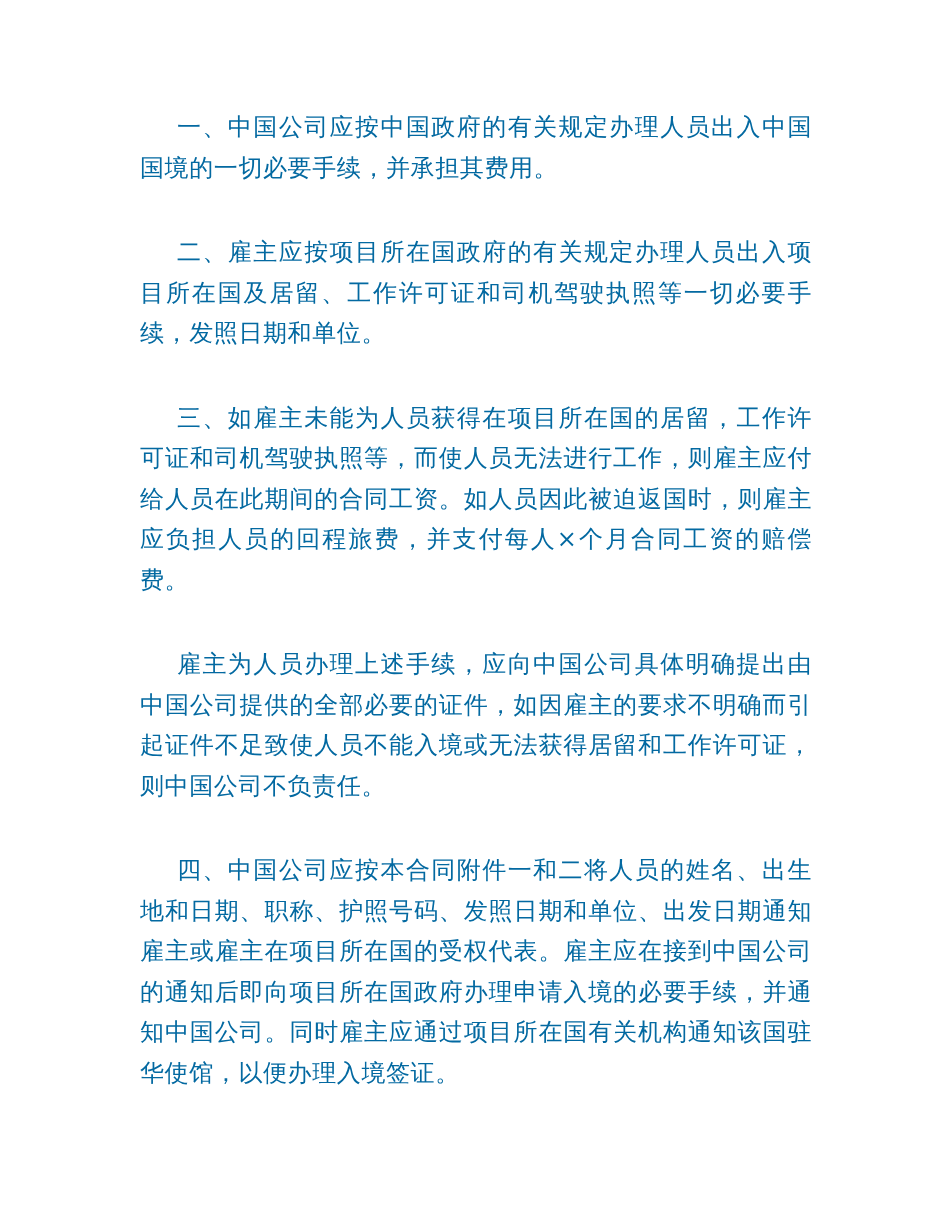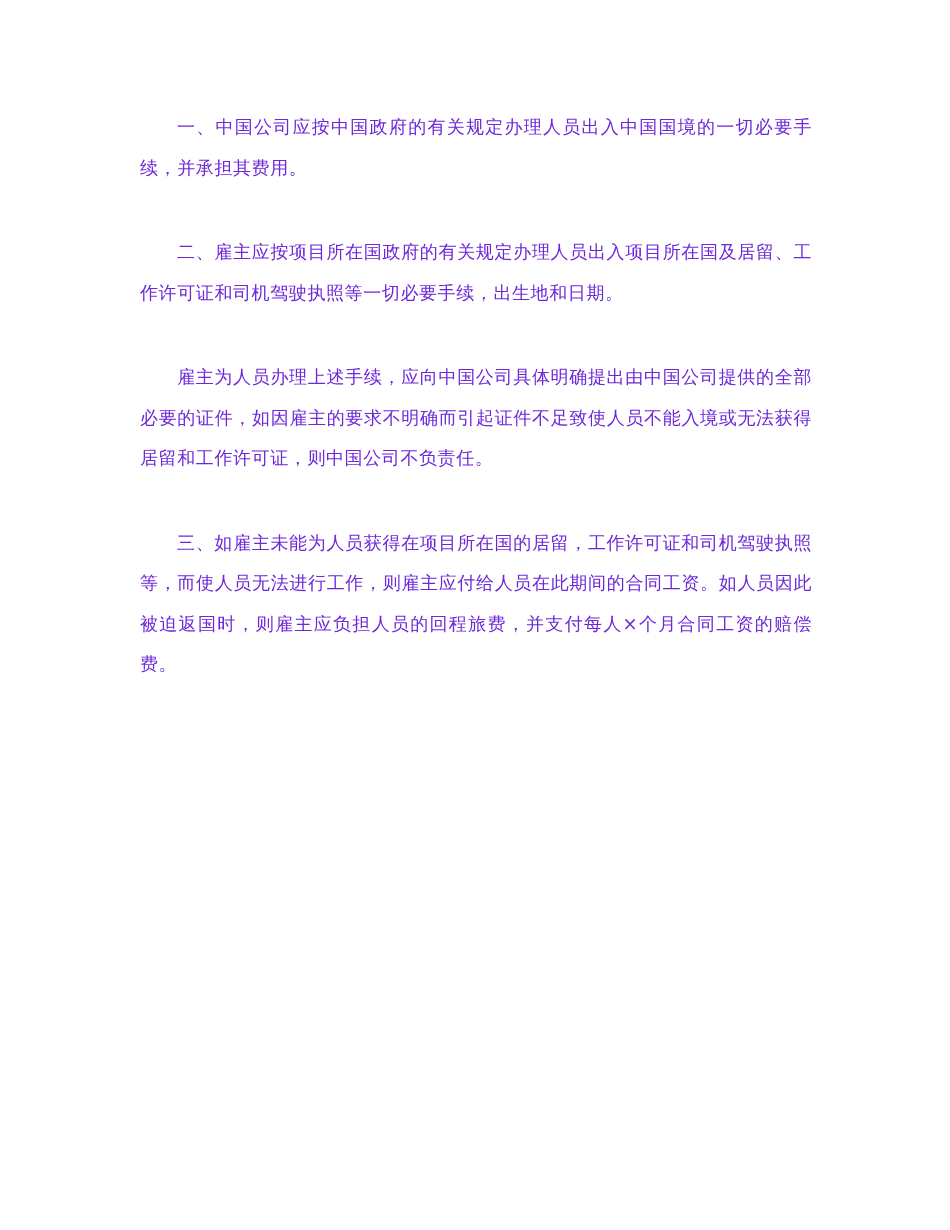--- a/index.html
+++ b/index.html
@@ -3,33 +3,34 @@
 <meta charset="utf-8">
 <style>
   html, body { margin: 0; padding: 0; background: #ffffff; }
   body { width: 950px; height: 1230px; position: relative; overflow: hidden; }
   .page {
     position: absolute;
     left: 140px;
     top: 107px;
     width: 672px;
     font-family: "DejaVu Serif", "Liberation Serif", serif;
-    font-size: 18px;
-    color: #6d28d9;
+    font-size: 24px;
+    color: #0369a1;
     line-height: 40.5px;
   }
   .para {
     margin: 0 0 44px 0;
     text-indent: 37px;
     text-align: justify;
     text-align-last: left;
     letter-spacing: 0.6px;
   }
 </style>
 </head>
 <body>
 
 <div class="page">
   <p class="para">一、中国公司应按中国政府的有关规定办理人员出入中国国境的一切必要手续，并承担其费用。</p>
-  <p class="para">二、雇主应按项目所在国政府的有关规定办理人员出入项目所在国及居留、工作许可证和司机驾驶执照等一切必要手续，出生地和日期。</p>
+  <p class="para">二、雇主应按项目所在国政府的有关规定办理人员出入项目所在国及居留、工作许可证和司机驾驶执照等一切必要手续，发照日期和单位。</p>
+  <p class="para">三、如雇主未能为人员获得在项目所在国的居留，工作许可证和司机驾驶执照等，而使人员无法进行工作，则雇主应付给人员在此期间的合同工资。如人员因此被迫返国时，则雇主应负担人员的回程旅费，并支付每人×个月合同工资的赔偿费。</p>
   <p class="para">雇主为人员办理上述手续，应向中国公司具体明确提出由中国公司提供的全部必要的证件，如因雇主的要求不明确而引起证件不足致使人员不能入境或无法获得居留和工作许可证，则中国公司不负责任。</p>
-  <p class="para">三、如雇主未能为人员获得在项目所在国的居留，工作许可证和司机驾驶执照等，而使人员无法进行工作，则雇主应付给人员在此期间的合同工资。如人员因此被迫返国时，则雇主应负担人员的回程旅费，并支付每人×个月合同工资的赔偿费。</p>
+  <p class="para">四、中国公司应按本合同附件一和二将人员的姓名、出生地和日期、职称、护照号码、发照日期和单位、出发日期通知雇主或雇主在项目所在国的受权代表。雇主应在接到中国公司的通知后即向项目所在国政府办理申请入境的必要手续，并通知中国公司。同时雇主应通过项目所在国有关机构通知该国驻华使馆，以便办理入境签证。</p>
 </div>
 
 </body></html>

